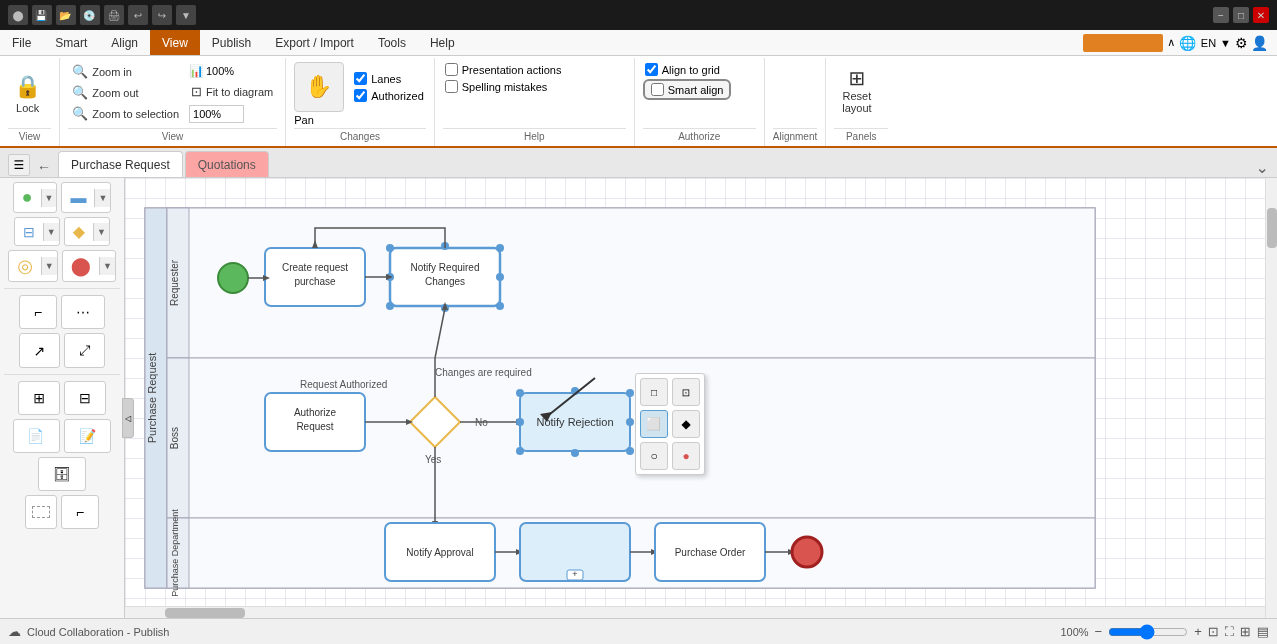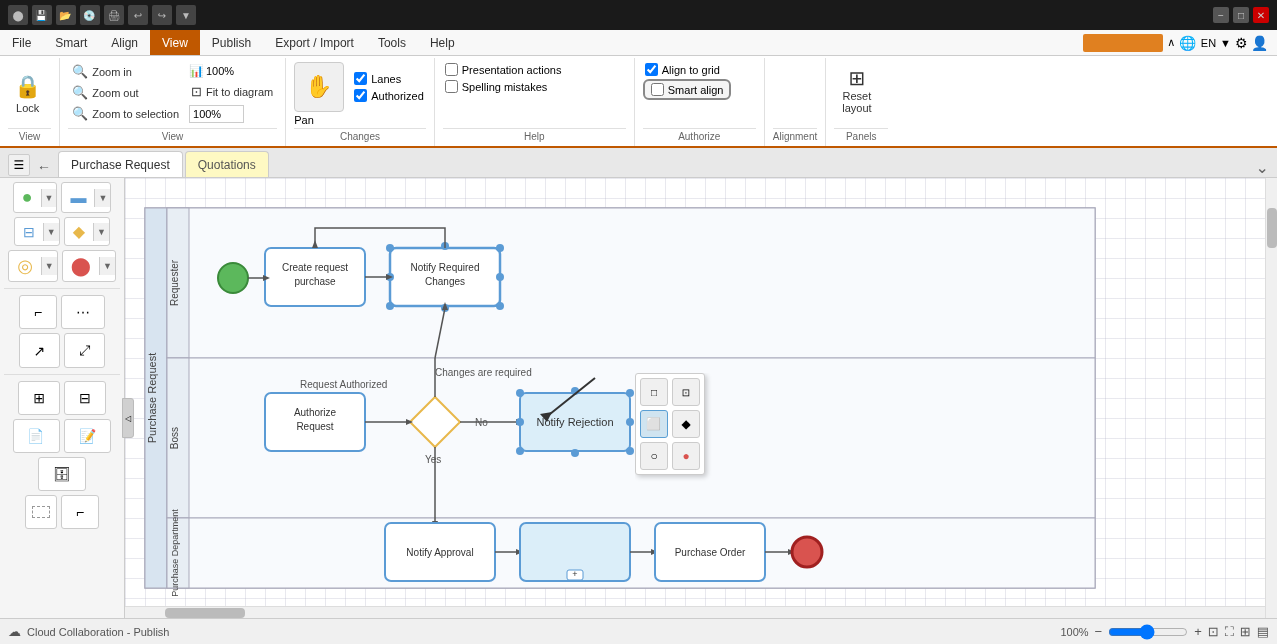--- a/index.html
+++ b/index.html
@@ -156,21 +156,21 @@
       display: flex;
       align-items: center;
       font-size: 12px;
       cursor: pointer;
       border-radius: 4px 4px 0 0;
       border: 1px solid #ccc;
       border-bottom: none;
       margin-left: 2px;
     }
     .diagram-tab.active { background: white; color: #333; font-weight: 500; }
-    .diagram-tab.inactive { background: #fef9c3; color: #555; }
+    .diagram-tab.inactive { background: #fca5a5; color: #555; }
     .tab-more { margin-left: auto; padding-right: 8px; display: flex; align-items: center; font-size: 16px; color: #666; cursor: pointer; }
 
     
     #main-area {
       display: flex;
       height: calc(644px - 30px - 26px - 92px - 30px - 26px);
       background: #e8e8e8;
     }
 
     

